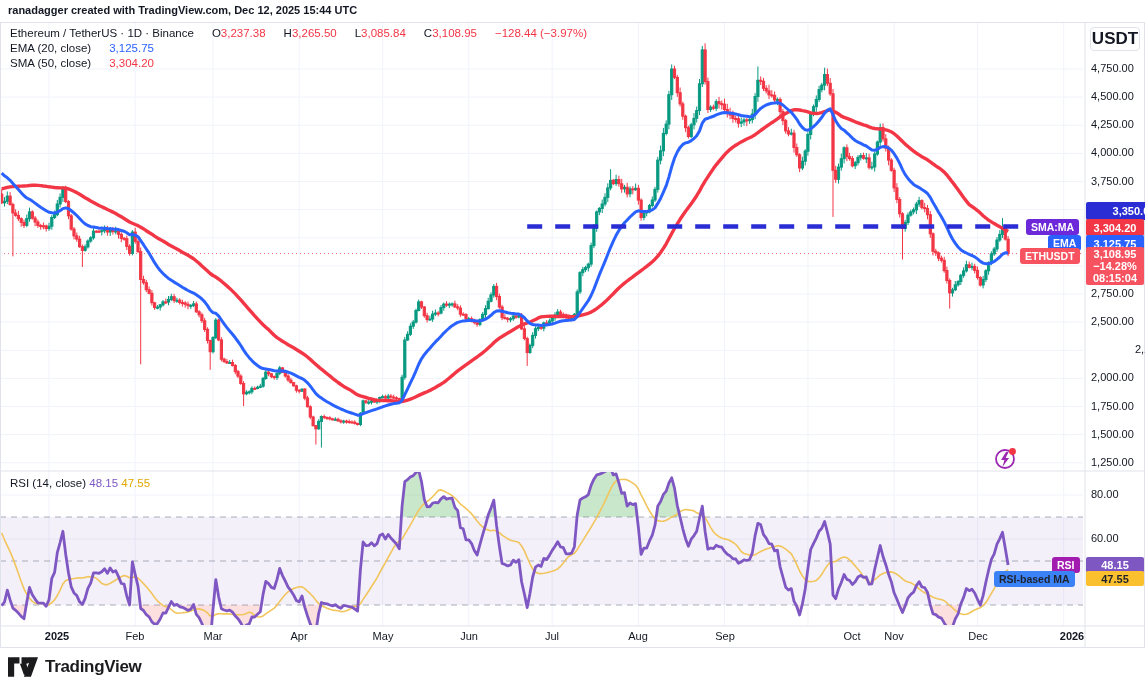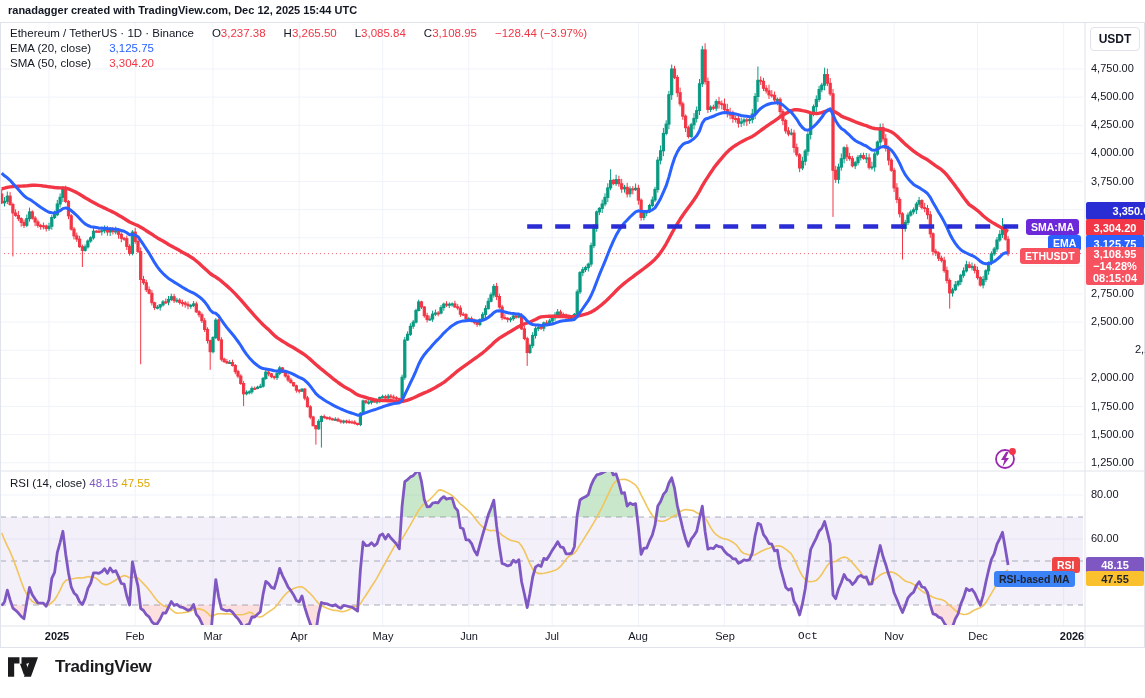--- a/index.html
+++ b/index.html
@@ -8,30 +8,30 @@
   .abs{position:absolute;}
   #chart-svg{position:absolute;left:0;top:0;}
   .attribution{left:8px;top:4px;font-size:11px;font-weight:700;color:#131722;z-index:6;}
   .legend{left:10px;top:26px;z-index:6;font-size:11.5px;line-height:14px;}
   .lrow{display:flex;gap:18px;align-items:baseline;white-space:nowrap;margin-bottom:1px;}
   .ohlc b{font-weight:400;color:#131722;}
   .red{color:#f23645;} .blue{color:#2962ff;} .purple{color:#7e57c2;} .gold{color:#dfa800;}
   .rsi-legend{left:10px;top:477px;z-index:6;font-size:11.5px;}
   .usdt-btn{left:1090px;top:27px;width:48px;height:22px;border:1px solid #e0e3eb;border-radius:4px;
       background:#fff;display:flex;align-items:center;justify-content:center;
-      font-size:12px;font-weight:700;z-index:6;cursor:pointer;}
+      font-size:17px;font-weight:700;z-index:6;cursor:pointer;}
   .axlab{position:absolute;left:1091px;font-size:11px;color:#131722;z-index:2;white-space:nowrap;}
   .timelab{position:absolute;top:630px;font-size:11px;color:#131722;z-index:2;transform:translateX(-50%);white-space:nowrap;}
   .timelab.bold{font-weight:700;margin-left:8px;}
   .tag{position:absolute;left:1086px;width:58px;color:#fff;font-size:11px;font-weight:600;
        display:flex;align-items:center;justify-content:center;z-index:5;border-radius:2px;}
   .tag.multi{flex-direction:column;line-height:12px;justify-content:center;}
   .chip{position:absolute;height:16px;color:#fff;font-size:10.5px;font-weight:600;border-radius:3px;
         display:flex;align-items:center;justify-content:center;z-index:5;padding:0 5px;box-sizing:border-box;}
-  .footer{left:8px;top:657px;display:flex;align-items:center;gap:17px;z-index:6;text-align:right;}
+  .footer{left:8px;top:657px;display:flex;align-items:center;gap:7px;z-index:6;text-align:right;}
   .brand{font-size:17px;font-weight:800;letter-spacing:-0.3px;color:#1b1b1d;}
 </style>
 </head>
 <body>
 
 <svg id="chart-svg" width="1145" height="698" viewBox="0 0 1145 698">
     <defs>
       <clipPath id="cpMain">
         <rect x="0" y="23" width="1083" height="447"></rect>
       </clipPath>
@@ -893,38 +893,38 @@
 <div id="time-ticks">
     <div class="timelab bold" style="left: 49px;">2025</div>
     <div class="timelab" style="left: 135px;">Feb</div>
     <div class="timelab" style="left: 213px;">Mar</div>
     <div class="timelab" style="left: 299px;">Apr</div>
     <div class="timelab" style="left: 383px;">May</div>
     <div class="timelab" style="left: 469px;">Jun</div>
     <div class="timelab" style="left: 552px;">Jul</div>
     <div class="timelab" style="left: 638px;">Aug</div>
     <div class="timelab" style="left: 725px;">Sep</div>
-    <div class="timelab" style="left: 808px; font-family: Liberation Mono, monospace;">Oct</div>
+    <div class="timelab" style="left: 852px;">Oct</div>
     <div class="timelab" style="left: 894px;">Nov</div>
     <div class="timelab" style="left: 978px;">Dec</div>
     <div class="timelab bold" style="left: 1064px;">2026</div>
   </div>
 
 <div class="tag" style="top:202px;height:18px;background:#2a2cd4;padding-left:19px;">3,350.00</div>
 <div class="chip" style="top:219px;left:1026px;background:#6d28d9;">SMA:MA</div>
 <div class="tag" style="top:219px;height:17px;background:#f23645;">3,304.20</div>
 <div class="chip" style="top:235px;left:1048px;background:#2962ff;">EMA</div>
 <div class="tag" style="top:235px;height:17px;background:#2962ff;">3,125.75</div>
 <div class="chip" style="top:248px;left:1020px;background:#f7525f;">ETHUSDT</div>
 <div class="tag multi" style="top:247px;height:38px;background:#f7525f;">
   <div>3,108.95</div>
   <div>−14.28%</div>
   <div>08:15:04</div>
 </div>
-<div class="chip" style="top:557px;left:1052px;background:#ef4444;">RSI</div>
+<div class="chip" style="top:557px;left:1052px;background:#a21caf;">RSI</div>
 <div class="tag" style="top:557px;height:16px;background:#7e57c2;">48.15</div>
 <div class="chip" style="top:571px;left:994px;background:#3b82f6;color:#1e222d;">RSI-based MA</div>
 <div class="tag" style="top:571px;height:15px;background:#fbc02d;color:#1e222d;">47.55</div>
 
 <div class="abs footer">
   <svg width="30" height="20" viewBox="0 0 34 22">
     <path d="M0,0 h13 v7 h-6 v15 h-7 z" fill="#1b1b1d"></path>
     <path d="M15,0 h6 a4,4 0 0 1 0,8 l5,14 h-8 l-5,-14 h2 z" fill="#1b1b1d" transform="scale(0.9) translate(2,0)"></path>
     <path d="M22,0 h12 l-8,22 h-8 l6,-16 h-2 z" fill="#1b1b1d"></path>
   </svg>

